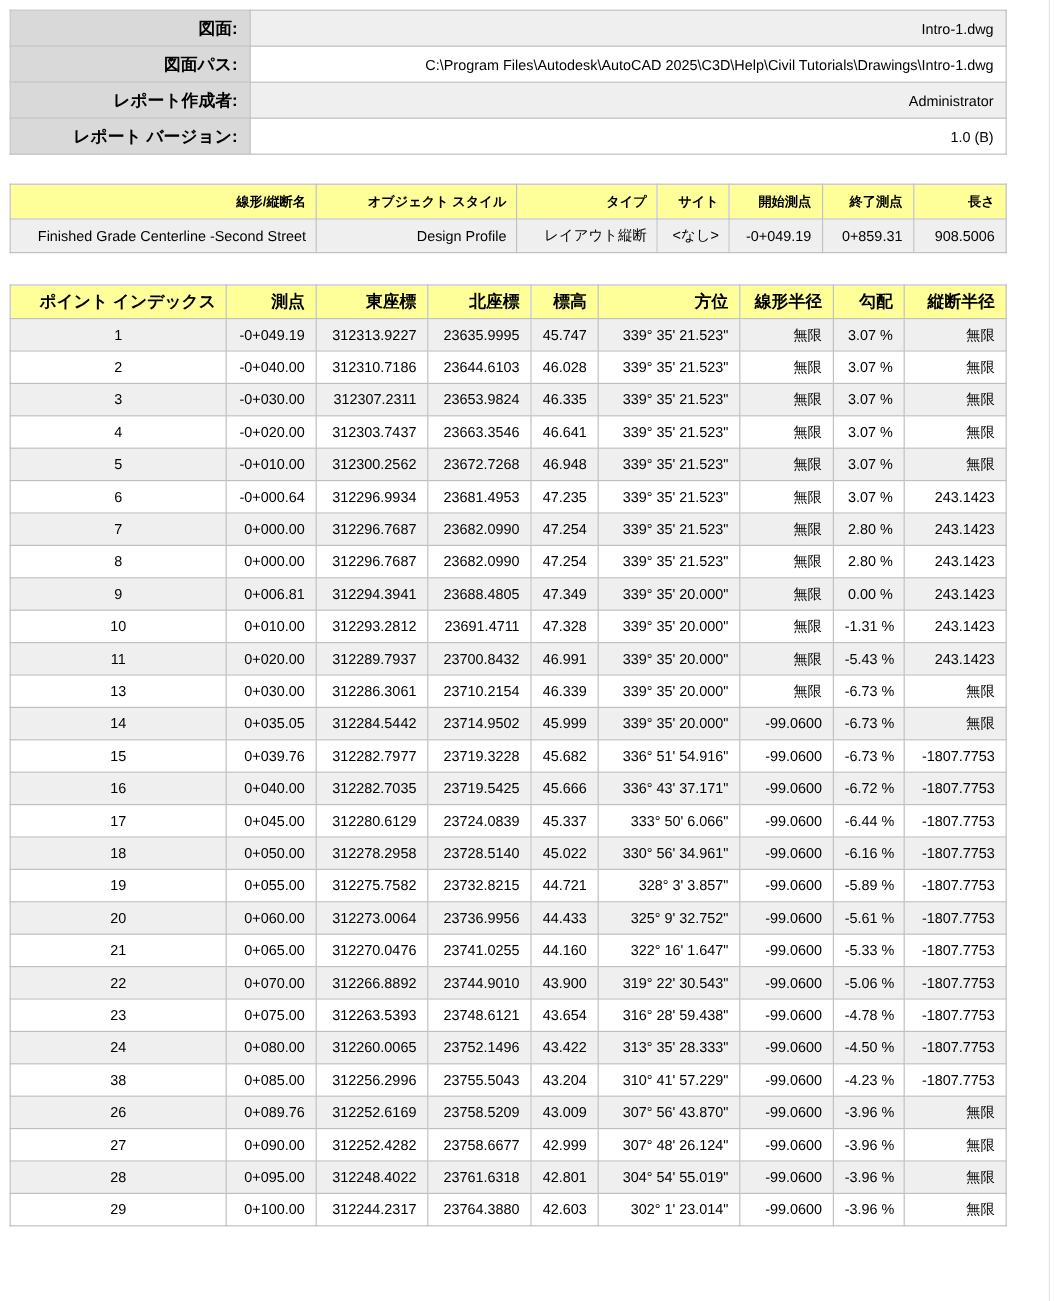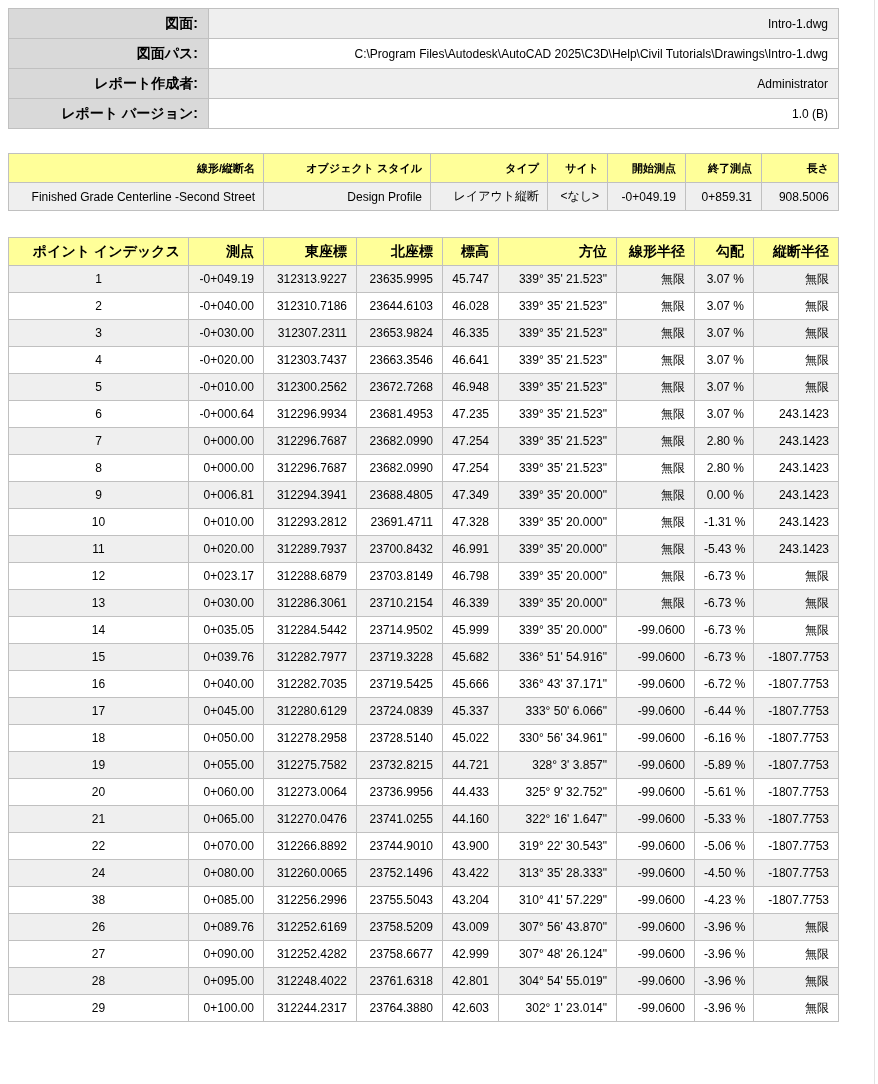--- a/index.html
+++ b/index.html
@@ -246,31 +246,20 @@
           <td class="al-r">0+020.00</td>
           <td class="al-r">312289.7937</td>
           <td class="al-r">23700.8432</td>
           <td class="al-r">46.991</td>
           <td class="al-r">339° 35' 20.000"</td>
           <td class="al-r">無限</td>
           <td class="al-r">-5.43 %</td>
           <td class="al-r">243.1423</td>
         </tr>
         <tr>
-          <td class="al-c">12</td>
-          <td class="al-r">0+023.17</td>
-          <td class="al-r">312288.6879</td>
-          <td class="al-r">23703.8149</td>
-          <td class="al-r">46.798</td>
-          <td class="al-r">339° 35' 20.000"</td>
-          <td class="al-r">無限</td>
-          <td class="al-r">-6.73 %</td>
-          <td class="al-r">無限</td>
-        </tr>
-        <tr>
           <td class="al-c">13</td>
           <td class="al-r">0+030.00</td>
           <td class="al-r">312286.3061</td>
           <td class="al-r">23710.2154</td>
           <td class="al-r">46.339</td>
           <td class="al-r">339° 35' 20.000"</td>
           <td class="al-r">無限</td>
           <td class="al-r">-6.73 %</td>
           <td class="al-r">無限</td>
         </tr>
@@ -367,20 +356,31 @@
           <td class="al-r">0+070.00</td>
           <td class="al-r">312266.8892</td>
           <td class="al-r">23744.9010</td>
           <td class="al-r">43.900</td>
           <td class="al-r">319° 22' 30.543"</td>
           <td class="al-r">-99.0600</td>
           <td class="al-r">-5.06 %</td>
           <td class="al-r">-1807.7753</td>
         </tr>
         <tr>
+          <td class="al-c">23</td>
+          <td class="al-r">0+075.00</td>
+          <td class="al-r">312263.5393</td>
+          <td class="al-r">23748.6121</td>
+          <td class="al-r">43.654</td>
+          <td class="al-r">316° 28' 59.438"</td>
+          <td class="al-r">-99.0600</td>
+          <td class="al-r">-4.78 %</td>
+          <td class="al-r">-1807.7753</td>
+        </tr>
+        <tr>
           <td class="al-c">24</td>
           <td class="al-r">0+080.00</td>
           <td class="al-r">312260.0065</td>
           <td class="al-r">23752.1496</td>
           <td class="al-r">43.422</td>
           <td class="al-r">313° 35' 28.333"</td>
           <td class="al-r">-99.0600</td>
           <td class="al-r">-4.50 %</td>
           <td class="al-r">-1807.7753</td>
         </tr>

